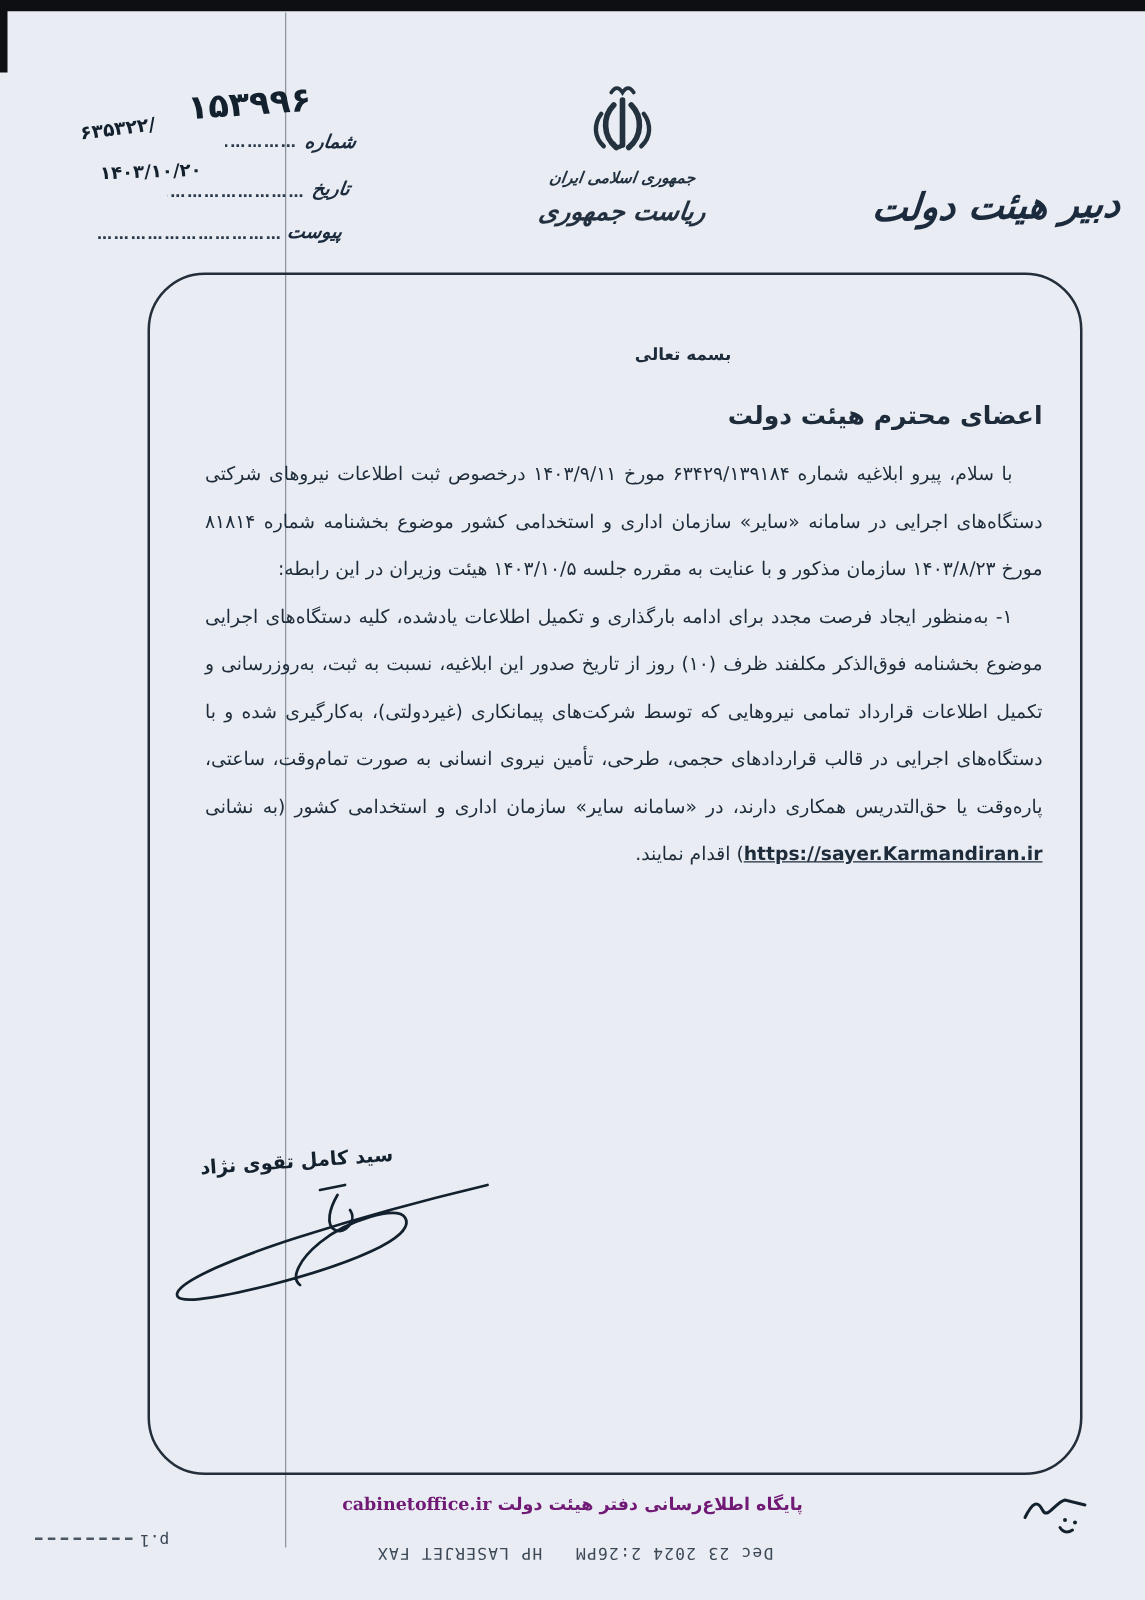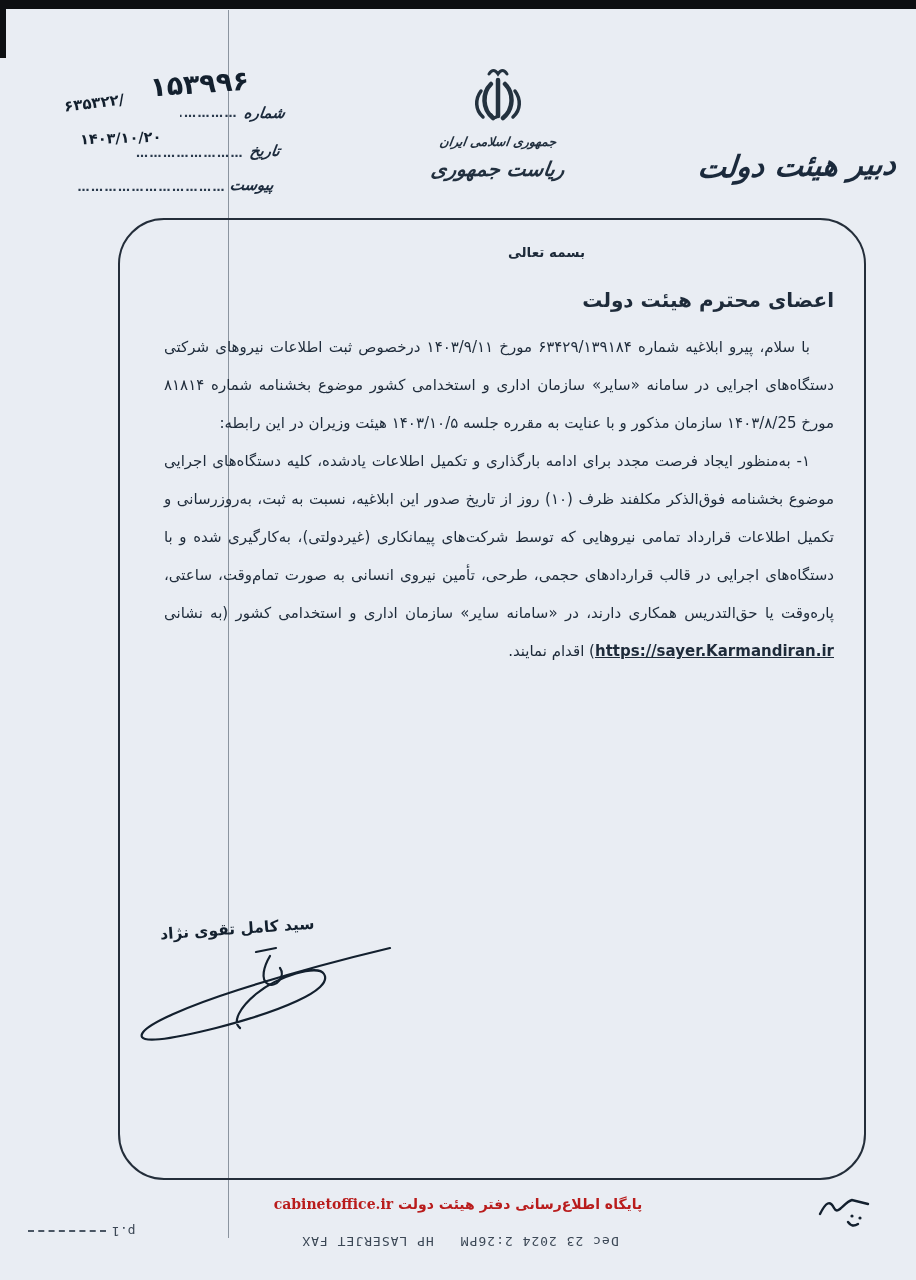--- a/index.html
+++ b/index.html
@@ -35,35 +35,35 @@
   .lbl-date{left:188px;top:70px;}  .dots-date{left:72px;top:74px;width:110px;}
   .lbl-att{left:168px;top:104px;}  .dots-att{left:16px;top:108px;width:148px;}
   
   .letter-frame{
     position:absolute;left:118px;top:218px;width:748px;height:962px;
     border:2.5px solid #242e3a;border-radius:46px;
     box-sizing:border-box;
     padding:24px 30px 0 44px;
     direction:rtl;
   }
-  .besmeh{text-align:center;margin-left:95px;font-size:13.5px;font-weight:bold;}
+  .besmeh{text-align:center;margin-left:95px;font-size:13.5px;font-weight:bold;margin-top:32px;}
   .salutation{margin-top:28px;font-size:20px;font-weight:bold;}
   .body-text{margin-top:16px;font-size:15px;line-height:38px;text-align:justify;color:#1e2b3a;}
   .body-text p{margin:0;text-indent:24px;}
   .url{font-weight:bold;text-decoration:underline;direction:ltr;unicode-bidi:embed;}
   
   .sig-name{
     position:absolute;left:160px;top:920px;font-size:15.5px;font-weight:bold;
     color:#13202e;transform:rotate(-4deg);letter-spacing:1px;
   }
   .sig-svg{position:absolute;left:128px;top:930px;}
   
   .footer-line{
     position:absolute;left:0;top:1196px;width:916px;text-align:center;
-    font-size:14px;font-weight:bold;color:#b91c1c;direction:rtl;
+    font-size:14px;font-weight:bold;color:#701a75;direction:rtl;
   }
   .footer-line .lat{font-family:"DejaVu Serif",serif;font-weight:bold;}
   
   .fax-line{
     position:absolute;left:255px;top:1234px;width:410px;text-align:center;
     font-family:"DejaVu Sans Mono",monospace;font-size:13px;color:#3c4856;
     letter-spacing:1px;transform:rotate(180deg);white-space:nowrap;
   }
   .fax-gap{display:inline-block;width:26px;}
   .page-num{
@@ -113,21 +113,21 @@
     <span class="meta-dots dots-date">………………………</span>
 
     <span class="meta-label lbl-att">پیوست</span>
     <span class="meta-dots dots-att">………………………………</span>
   </div>
 
   <div class="letter-frame">
     <div class="besmeh">بسمه تعالی</div>
     <div class="salutation">اعضای محترم هیئت دولت</div>
     <div class="body-text">
-      <p>با سلام، پیرو ابلاغیه شماره ۶۳۴۲۹/۱۳۹۱۸۴ مورخ ۱۴۰۳/۹/۱۱ درخصوص ثبت اطلاعات نیروهای شرکتی دستگاه‌های اجرایی در سامانه «سایر» سازمان اداری و استخدامی کشور موضوع بخشنامه شماره ۸۱۸۱۴ مورخ ۱۴۰۳/۸/25 سازمان مذکور و با عنایت به مقرره جلسه ۱۴۰۳/۱۰/۵ هیئت وزیران در این رابطه:</p>
+      <p>با سلام، پیرو ابلاغیه شماره ۶۳۴۲۹/۱۳۹۱۸۴ مورخ ۱۴۰۳/۹/۱۱ درخصوص ثبت اطلاعات نیروهای شرکتی دستگاه‌های اجرایی در سامانه «سایر» سازمان اداری و استخدامی کشور موضوع بخشنامه شماره ۸۱۸۱۴ مورخ ۱۴۰۳/۸/۲۳ سازمان مذکور و با عنایت به مقرره جلسه ۱۴۰۳/۱۰/۵ هیئت وزیران در این رابطه:</p>
       <p><span>۱- به‌منظور ایجاد فرصت مجدد برای ادامه بارگذاری و تکمیل اطلاعات یادشده، کلیه دستگاه‌های اجرایی موضوع بخشنامه فوق‌الذکر مکلفند ظرف (۱۰) روز از تاریخ صدور این ابلاغیه، نسبت به ثبت، به‌روزرسانی و تکمیل اطلاعات قرارداد تمامی نیروهایی که توسط شرکت‌های پیمانکاری (غیردولتی)، به‌کارگیری شده و با دستگاه‌های اجرایی در قالب قراردادهای حجمی، طرحی، تأمین نیروی انسانی به صورت تمام‌وقت، ساعتی، پاره‌وقت یا حق‌التدریس همکاری دارند، در «سامانه سایر» سازمان اداری و استخدامی کشور (به نشانی </span><span class="url">https://sayer.Karmandiran.ir</span><span>) اقدام نمایند.</span></p>
     </div>
   </div>
 
   <div class="sig-name">سید کامل تقوی نژاد</div>
   <svg class="sig-svg" width="270" height="120" viewBox="0 0 270 120">
     <g fill="none" stroke="#13202e" stroke-width="2.2" stroke-linecap="round">
       <path d="M262 18 C220 28 160 44 110 60 C60 76 18 94 14 104 C10 114 40 110 88 98 C150 82 206 60 196 44 C190 34 150 46 128 64 C112 77 104 92 112 98"></path>
       <path d="M142 26 C136 36 132 50 140 54 C148 58 158 46 152 38"></path>
       <path d="M128 22 L148 18"></path>

